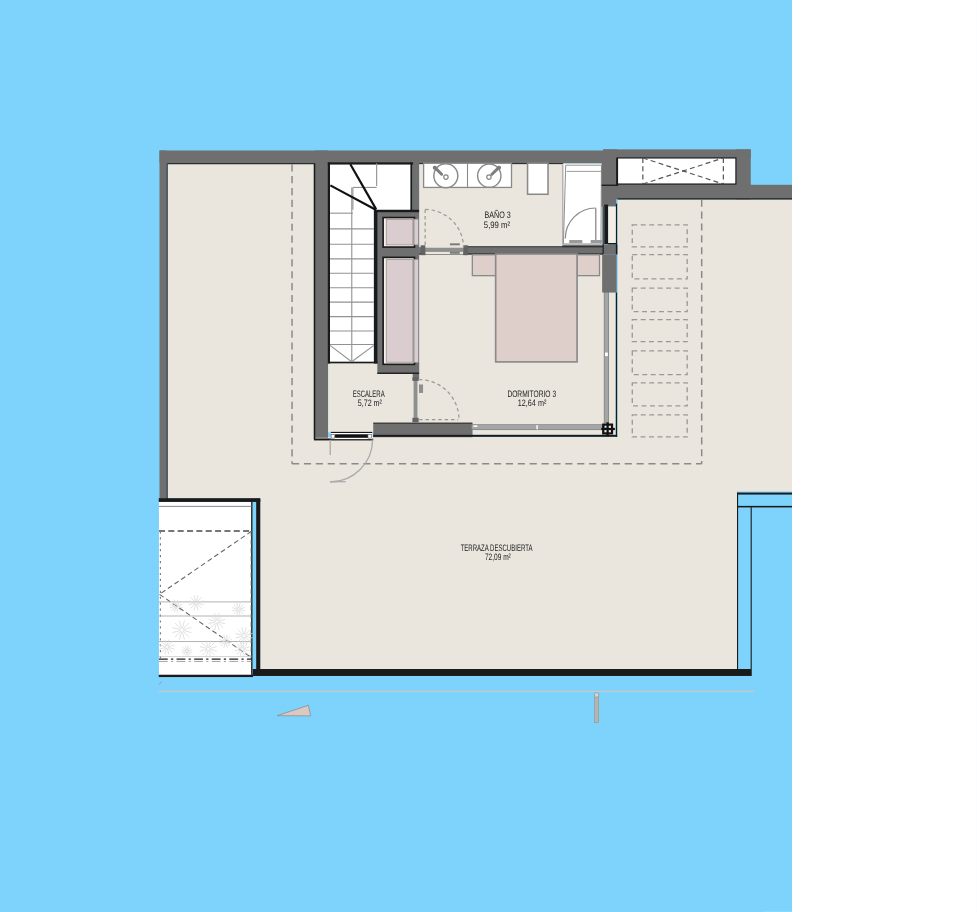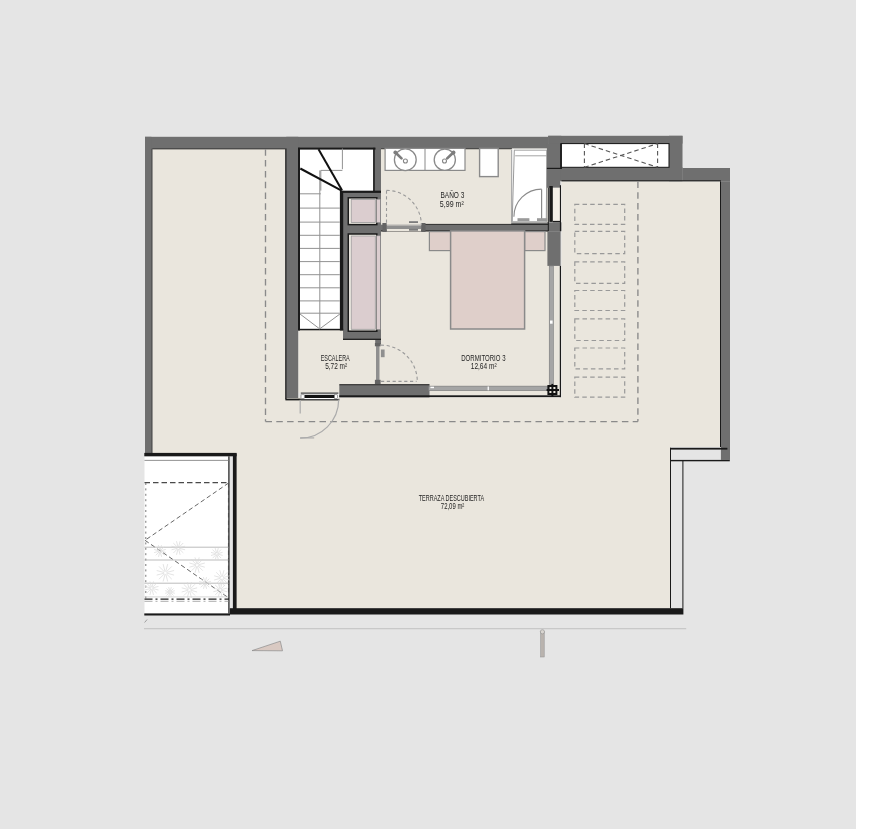--- a/index.html
+++ b/index.html
@@ -1,16 +1,16 @@
 <!DOCTYPE html>
 <html><head>
 <meta charset="utf-8">
 <style>
   html,body{margin:0;padding:0;background:#ffffff;}
-  .page{width:856px;height:829px;position:relative;overflow:hidden;background:#e5e5e5;}
+  .page{width:720px;height:829px;position:relative;overflow:hidden;background:#7dd3fc;}
   svg{position:absolute;top:0;left:0;}
   text{font-family:"Liberation Sans",sans-serif;font-weight:normal;fill:#1e1e1e;}
 </style>
 </head>
 <body>
 <div class="page">
 <svg width="888" height="829" viewBox="0 0 888 829">
 
 <g id="floors">
   <rect x="152.3" y="149" width="133.2" height="304" fill="#eae6dd"></rect>

